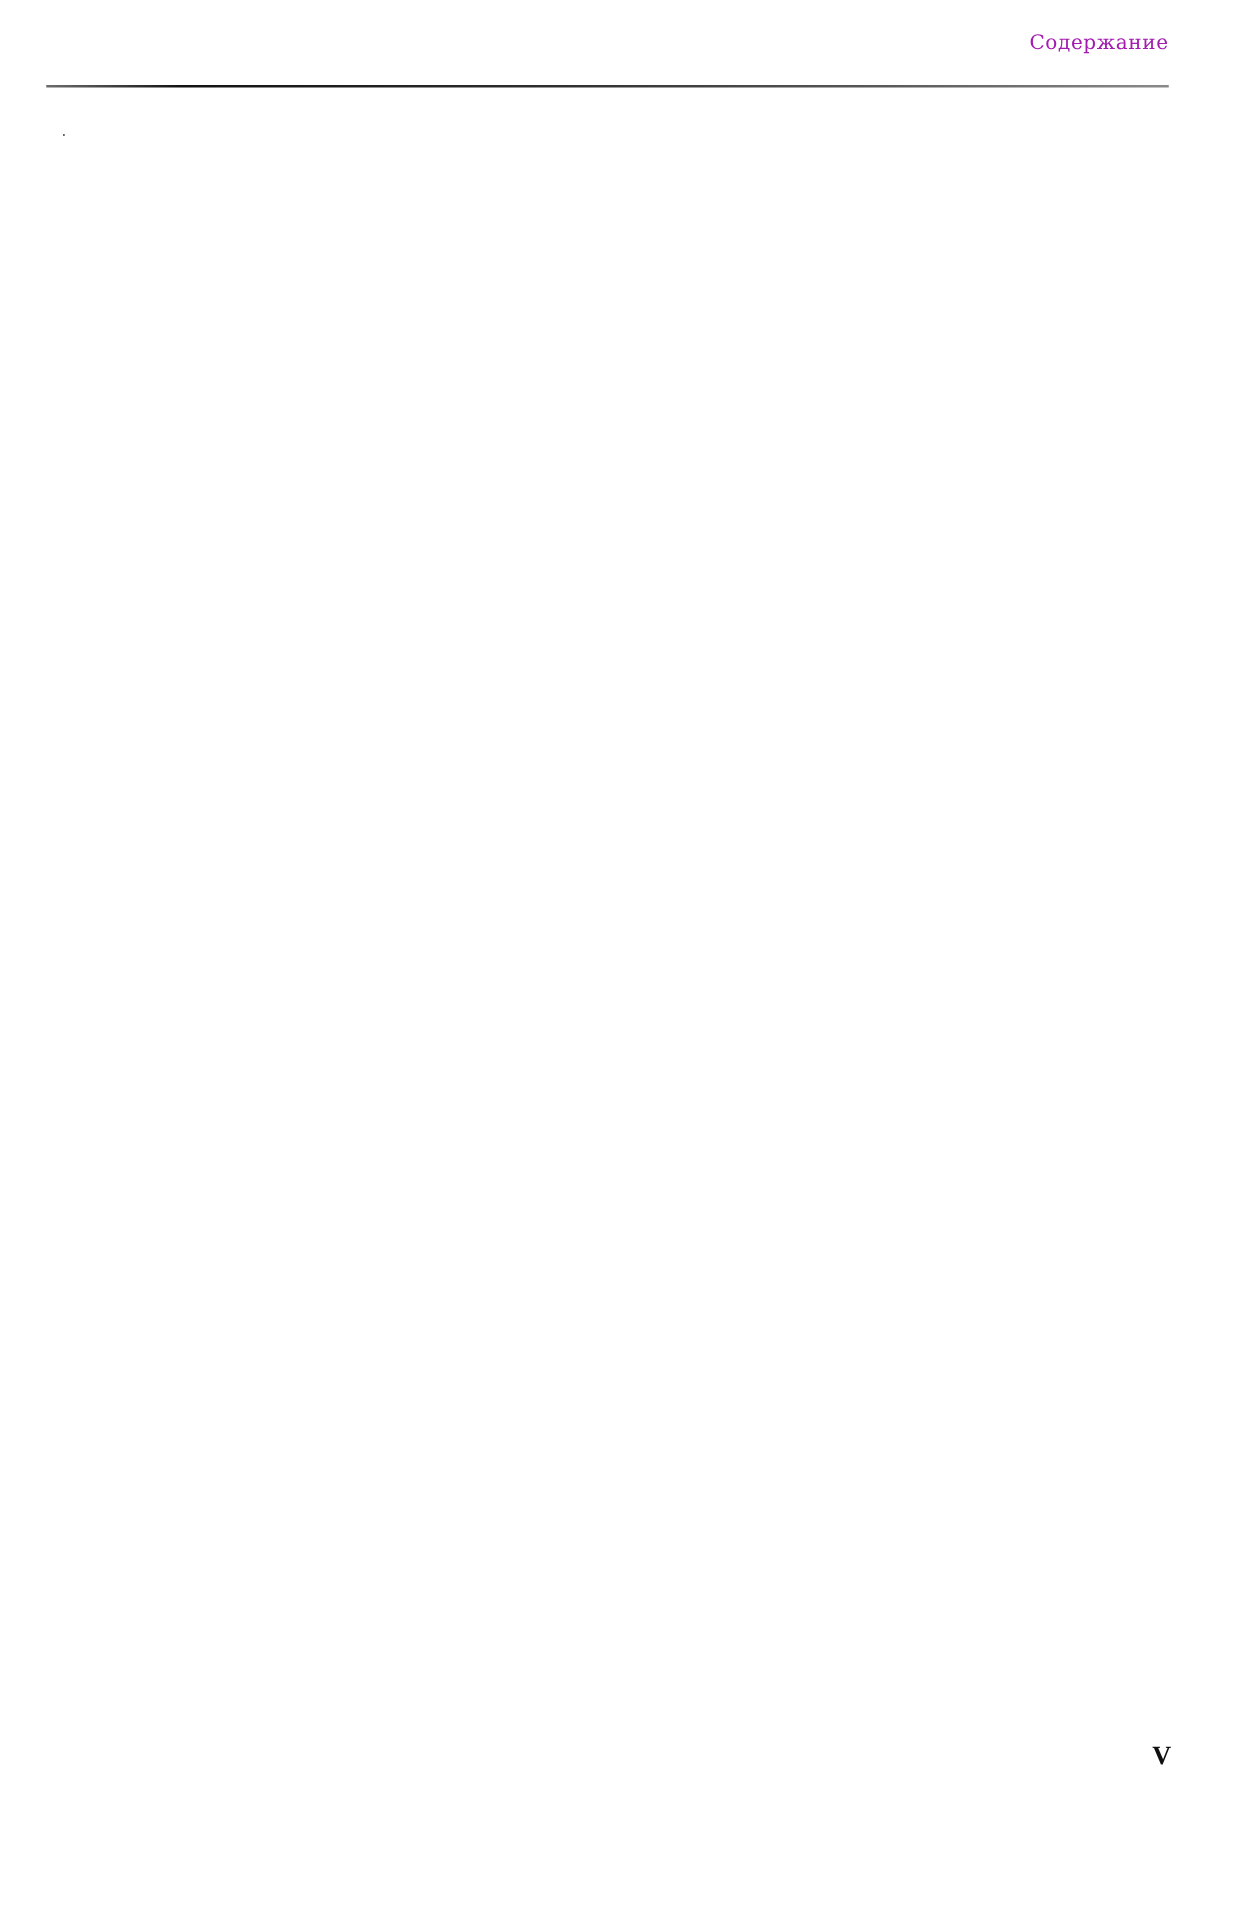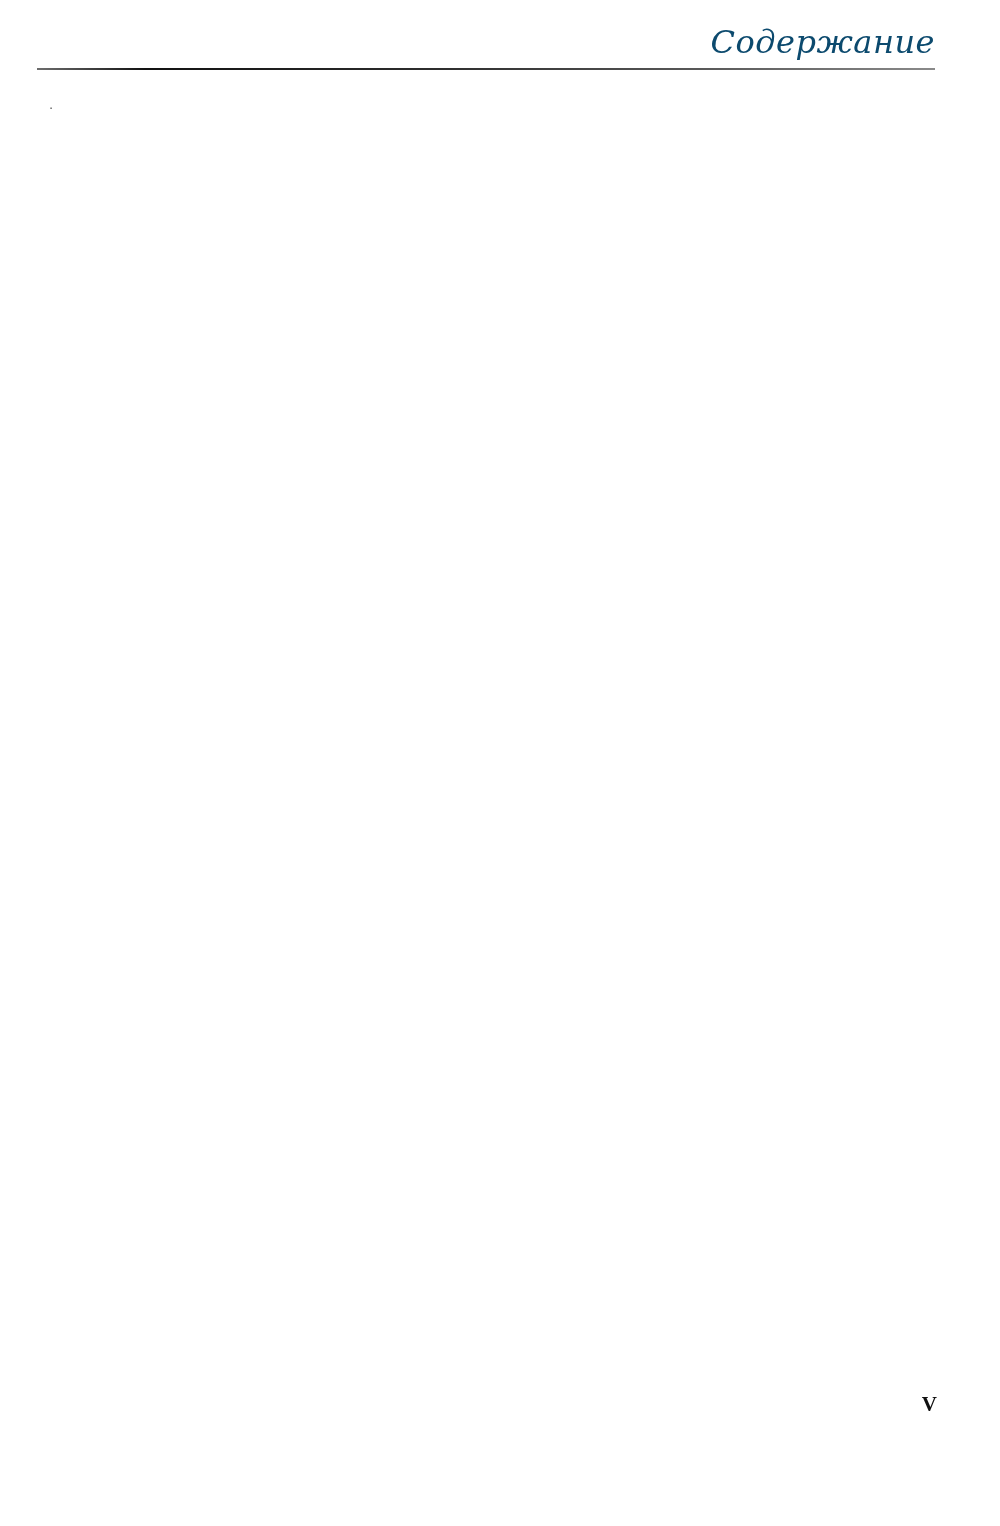--- a/index.html
+++ b/index.html
@@ -21,27 +21,26 @@
   
   .header {
     position: absolute;
     left: 37px;
     top: 26px;
     width: 898px;
     text-align: right;
   }
   .header-title {
     font-family: "DejaVu Serif", serif;
-    font-size: 32px;
+    font-size: 16px;
     font-weight: 400;
     letter-spacing: 0.5px;
-    color: #0c4a6e;
+    color: #a21caf;
     line-height: 1;
     display: inline-block;
-    font-style: italic;
   }
   .header-rule {
     position: absolute;
     left: 37px;
     top: 68px;
     width: 898px;
     height: 2px;
     background: linear-gradient(to right, #6d6d6d 0%, #121212 12%, #2e2e2e 45%, #5a5a5a 75%, #8a8a8a 100%);
   }
 

